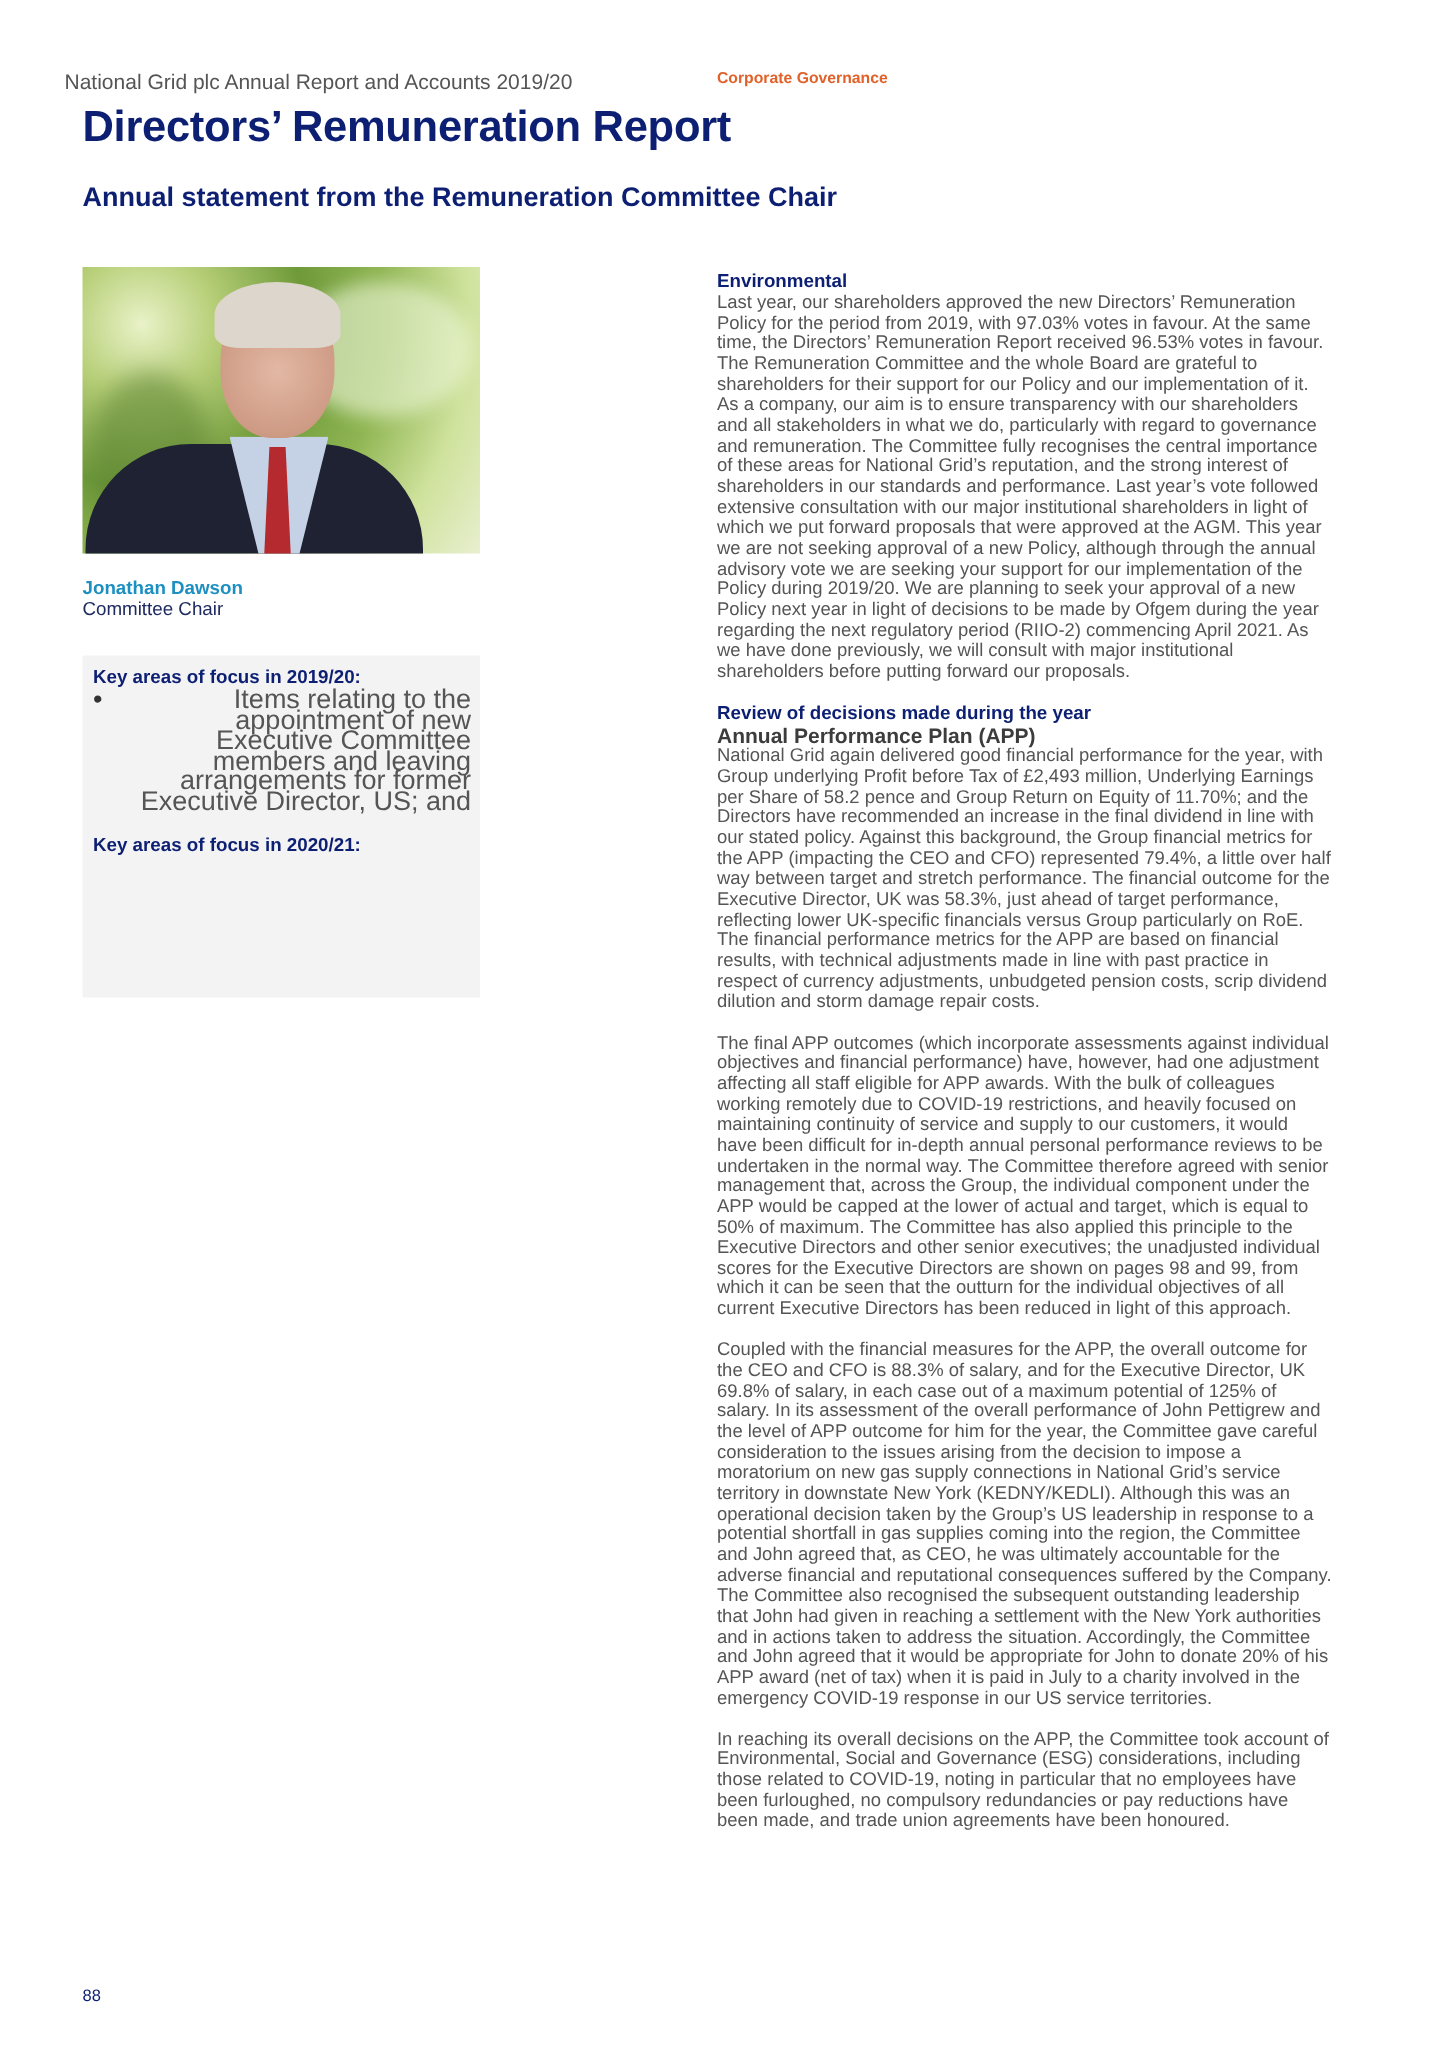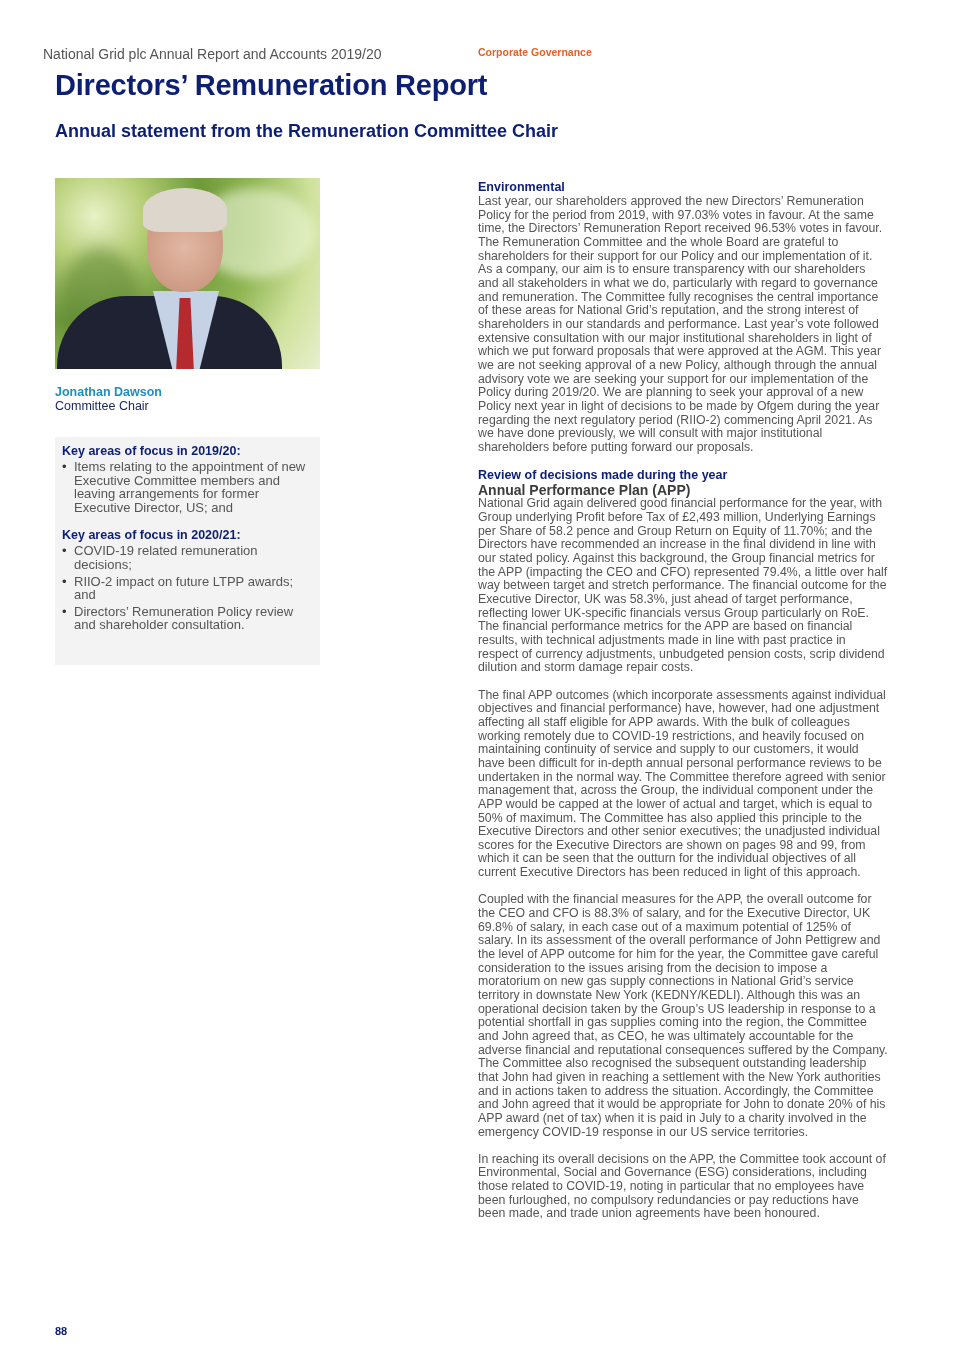--- a/index.html
+++ b/index.html
@@ -16,29 +16,29 @@
     .portrait .head { position: absolute; left: 92px; top: 16px; width: 76px; height: 98px; border-radius: 48% 48% 45% 45%; background: radial-gradient(circle at 50% 55%, #e2b8a4 0%, #cf9c86 60%, #b98670 100%); }
     .portrait .hair { position: absolute; left: 88px; top: 10px; width: 84px; height: 44px; border-radius: 50% 50% 20% 20%; background: #dcd6cc; }
     .portrait .suit { position: absolute; left: 2px; top: 118px; width: 225px; height: 90px; border-radius: 70px 70px 0 0; background: #1f2233; }
     .portrait .shirt { position: absolute; left: 98px; top: 113px; width: 66px; height: 80px; background: #c5d2e6; clip-path: polygon(0 0, 100% 0, 70% 100%, 30% 100%); }
     .portrait .tie { position: absolute; left: 121px; top: 120px; width: 18px; height: 75px; background: #b52a2e; clip-path: polygon(20% 0, 80% 0, 100% 100%, 0 100%); }
     .name { position: absolute; top: 385px; left: 55px; font-size: 12.5px; font-weight: bold; color: #1d8fc0; }
     .role { position: absolute; top: 399px; left: 55px; font-size: 12.5px; color: #1e2a60; }
     .focus-box { position: absolute; top: 437px; left: 55px; width: 265px; height: 228px; background: #f3f3f3; box-sizing: border-box; padding: 7px 6px 0 7px; }
     .focus-box h3 { margin: 0 0 2px 0; font-size: 12.5px; font-weight: bold; color: #0d1f73; }
     .focus-box ul { list-style: none; margin: 0 0 14px 0; padding: 0; }
-    .focus-box li { position: relative; padding-left: 12px; font-size: 13px; line-height: 13.6px; margin-bottom: 3px; color: #555; }
+    .focus-box li { position: relative; padding-left: 12px; font-size: 18px; line-height: 13.6px; margin-bottom: 3px; color: #555; text-align: right; }
     .focus-box li::before { content: "\2022"; position: absolute; left: 0; top: 0; color: #333; }
     .col-right { position: absolute; top: 180px; left: 478px; width: 410px; font-size: 12.3px; line-height: 13.65px; color: #555; }
     .col-right h3 { margin: 0; font-size: 12.5px; font-weight: bold; color: #0d1f73; line-height: 15px; }
     .col-right h4 { margin: 0; font-size: 14px; font-weight: bold; color: #3c3c3c; line-height: 14px; }
     .col-right p { margin: 0; }
     .gap-sm { height: 14px; }
     .gap-md { height: 13.6px; }
-    .page-number { position: absolute; top: 1325px; left: 55px; font-size: 11px; font-weight: bold; color: #0d1f73; }
+    .page-number { position: absolute; top: 1325px; left: 55px; font-size: 11px; font-weight: normal; color: #0d1f73; }
   </style>
 </head>
 <body>
 
 <div class="running-head">National Grid plc Annual Report and Accounts 2019/20</div>
 <div class="section-tag">Corporate Governance</div>
 <h1 class="page-title">Directors’ Remuneration Report</h1>
 <h2 class="subtitle">Annual statement from the Remuneration Committee Chair</h2>
 
 <div class="portrait">
@@ -52,25 +52,20 @@
 </div>
 <div class="name">Jonathan Dawson</div>
 <div class="role">Committee Chair</div>
 
 <div class="focus-box">
   <h3>Key areas of focus in 2019/20:</h3>
   <ul>
     <li>Items relating to the appointment of new Executive Committee members and leaving arrangements for former Executive Director, US; and</li>
   </ul>
   <h3>Key areas of focus in 2020/21:</h3>
-  <ul>
-    <li>COVID-19 related remuneration decisions;</li>
-    <li>RIIO-2 impact on future LTPP awards; and</li>
-    <li>Directors’ Remuneration Policy review and shareholder consultation.</li>
-  </ul>
 </div>
 
 <div class="col-right">
   <h3>Environmental</h3>
   <p>Last year, our shareholders approved the new Directors’ Remuneration Policy for the period from 2019, with 97.03% votes in favour. At the same time, the Directors’ Remuneration Report received 96.53% votes in favour. The Remuneration Committee and the whole Board are grateful to shareholders for their support for our Policy and our implementation of it. As a company, our aim is to ensure transparency with our shareholders and all stakeholders in what we do, particularly with regard to governance and remuneration. The Committee fully recognises the central importance of these areas for National Grid’s reputation, and the strong interest of shareholders in our standards and performance. Last year’s vote followed extensive consultation with our major institutional shareholders in light of which we put forward proposals that were approved at the AGM. This year we are not seeking approval of a new Policy, although through the annual advisory vote we are seeking your support for our implementation of the Policy during 2019/20. We are planning to seek your approval of a new Policy next year in light of decisions to be made by Ofgem during the year regarding the next regulatory period (RIIO-2) commencing April 2021. As we have done previously, we will consult with major institutional shareholders before putting forward our proposals.</p>
   <div class="gap-sm"></div>
   <h3>Review of decisions made during the year</h3>
   <h4>Annual Performance Plan (APP)</h4>
   <p>National Grid again delivered good financial performance for the year, with Group underlying Profit before Tax of £2,493 million, Underlying Earnings per Share of 58.2 pence and Group Return on Equity of 11.70%; and the Directors have recommended an increase in the final dividend in line with our stated policy. Against this background, the Group financial metrics for the APP (impacting the CEO and CFO) represented 79.4%, a little over half way between target and stretch performance. The financial outcome for the Executive Director, UK was 58.3%, just ahead of target performance, reflecting lower UK-specific financials versus Group particularly on RoE. The financial performance metrics for the APP are based on financial results, with technical adjustments made in line with past practice in respect of currency adjustments, unbudgeted pension costs, scrip dividend dilution and storm damage repair costs.</p>
   <div class="gap-md"></div>

